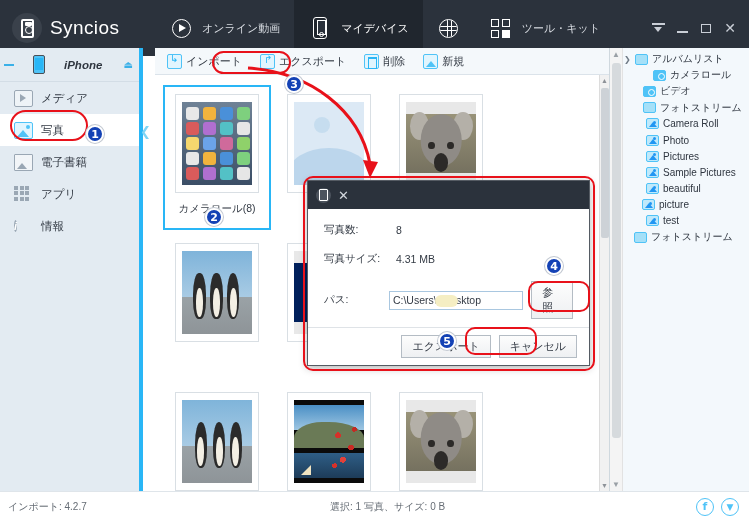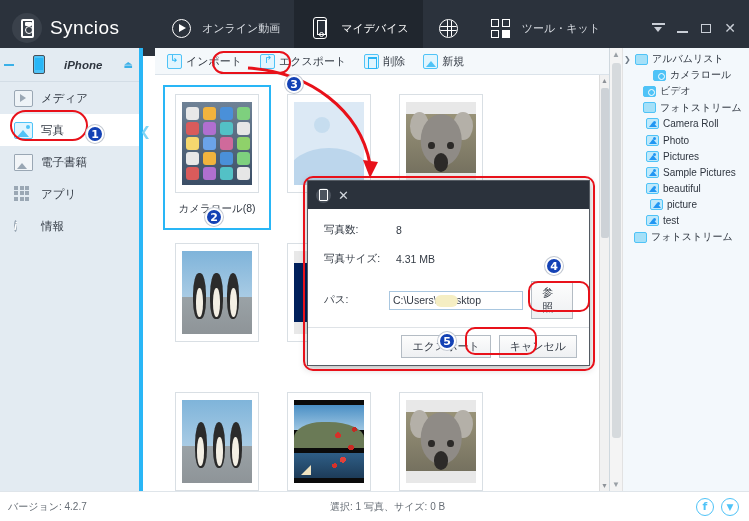--- a/index.html
+++ b/index.html
@@ -609,21 +609,21 @@
         <span>Pictures</span>
       </div>
       <div class="rp-row" style="padding-left:22px">
         <span class="rp-ico pic"></span>
         <span>Sample Pictures</span>
       </div>
       <div class="rp-row" style="padding-left:22px">
         <span class="rp-ico pic"></span>
         <span>beautiful</span>
       </div>
-      <div class="rp-row" style="padding-left:26px">
+      <div class="rp-row" style="padding-left:18px">
         <span class="rp-ico pic"></span>
         <span>picture</span>
       </div>
       <div class="rp-row" style="padding-left:22px">
         <span class="rp-ico pic"></span>
         <span>test</span>
       </div>
       <div class="rp-row" style="padding-left:10px">
         <span class="rp-ico folder"></span>
         <span>フォトストリーム</span>
@@ -671,21 +671,21 @@
   <div class="hl" style="left:528px; top:281px; width:62px; height:31px; border-radius:10px;"></div>
   <div class="hl" style="left:465px; top:327px; width:72px; height:28px; border-radius:10px;"></div>
 
   <div class="badge" style="left:86px; top:125px;">1</div>
   <div class="badge" style="left:205px; top:208px;">2</div>
   <div class="badge" style="left:285px; top:75px;">3</div>
   <div class="badge" style="left:545px; top:257px;">4</div>
   <div class="badge" style="left:438px; top:332px;">5</div>
 
   <div class="statusbar">
-    <span class="st-version">バージョン: 4.2.7</span>
+    <span class="st-version">インポート: 4.2.7</span>
     <span class="st-sel">選択: 1 写真、サイズ: 0 B</span>
     <span class="social">
       <span class="soc">f</span>
       <span class="soc" style="font-size:9px">▼</span>
     </span>
   </div>
 
 </div>
 
 </body></html>

